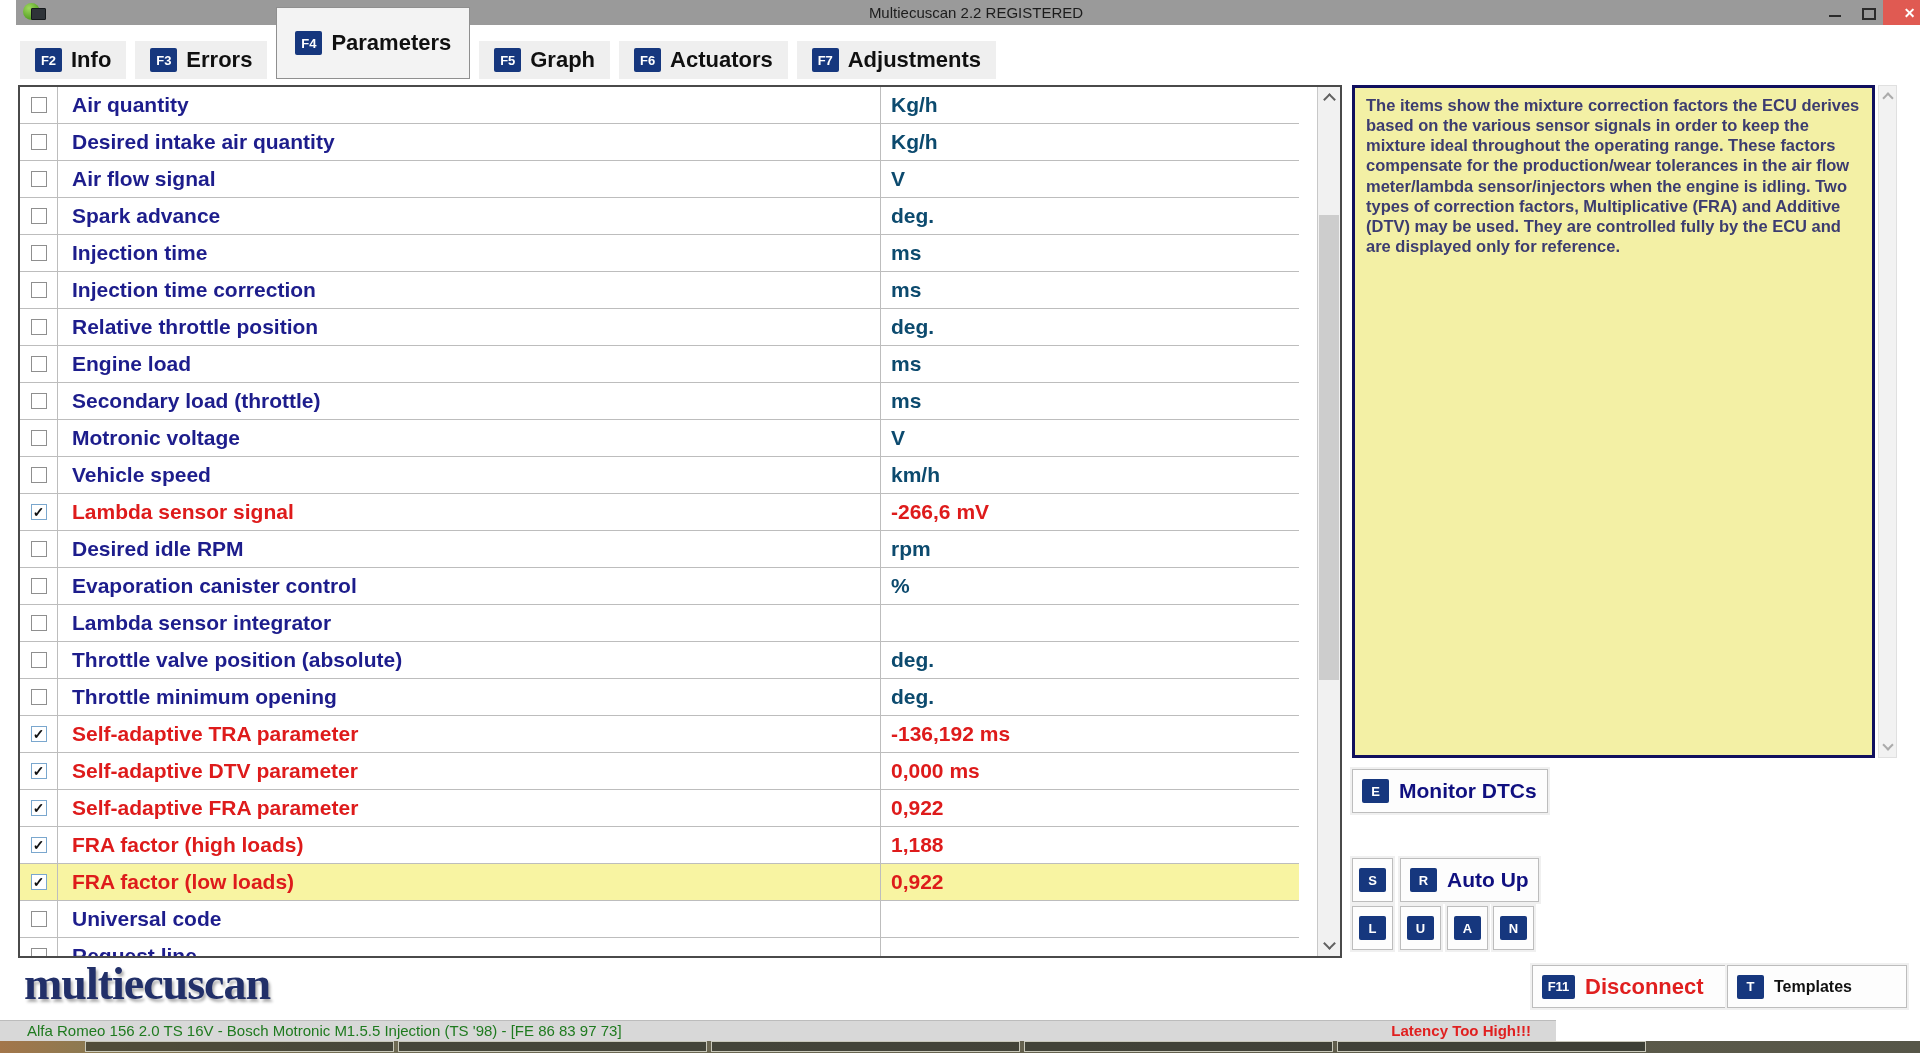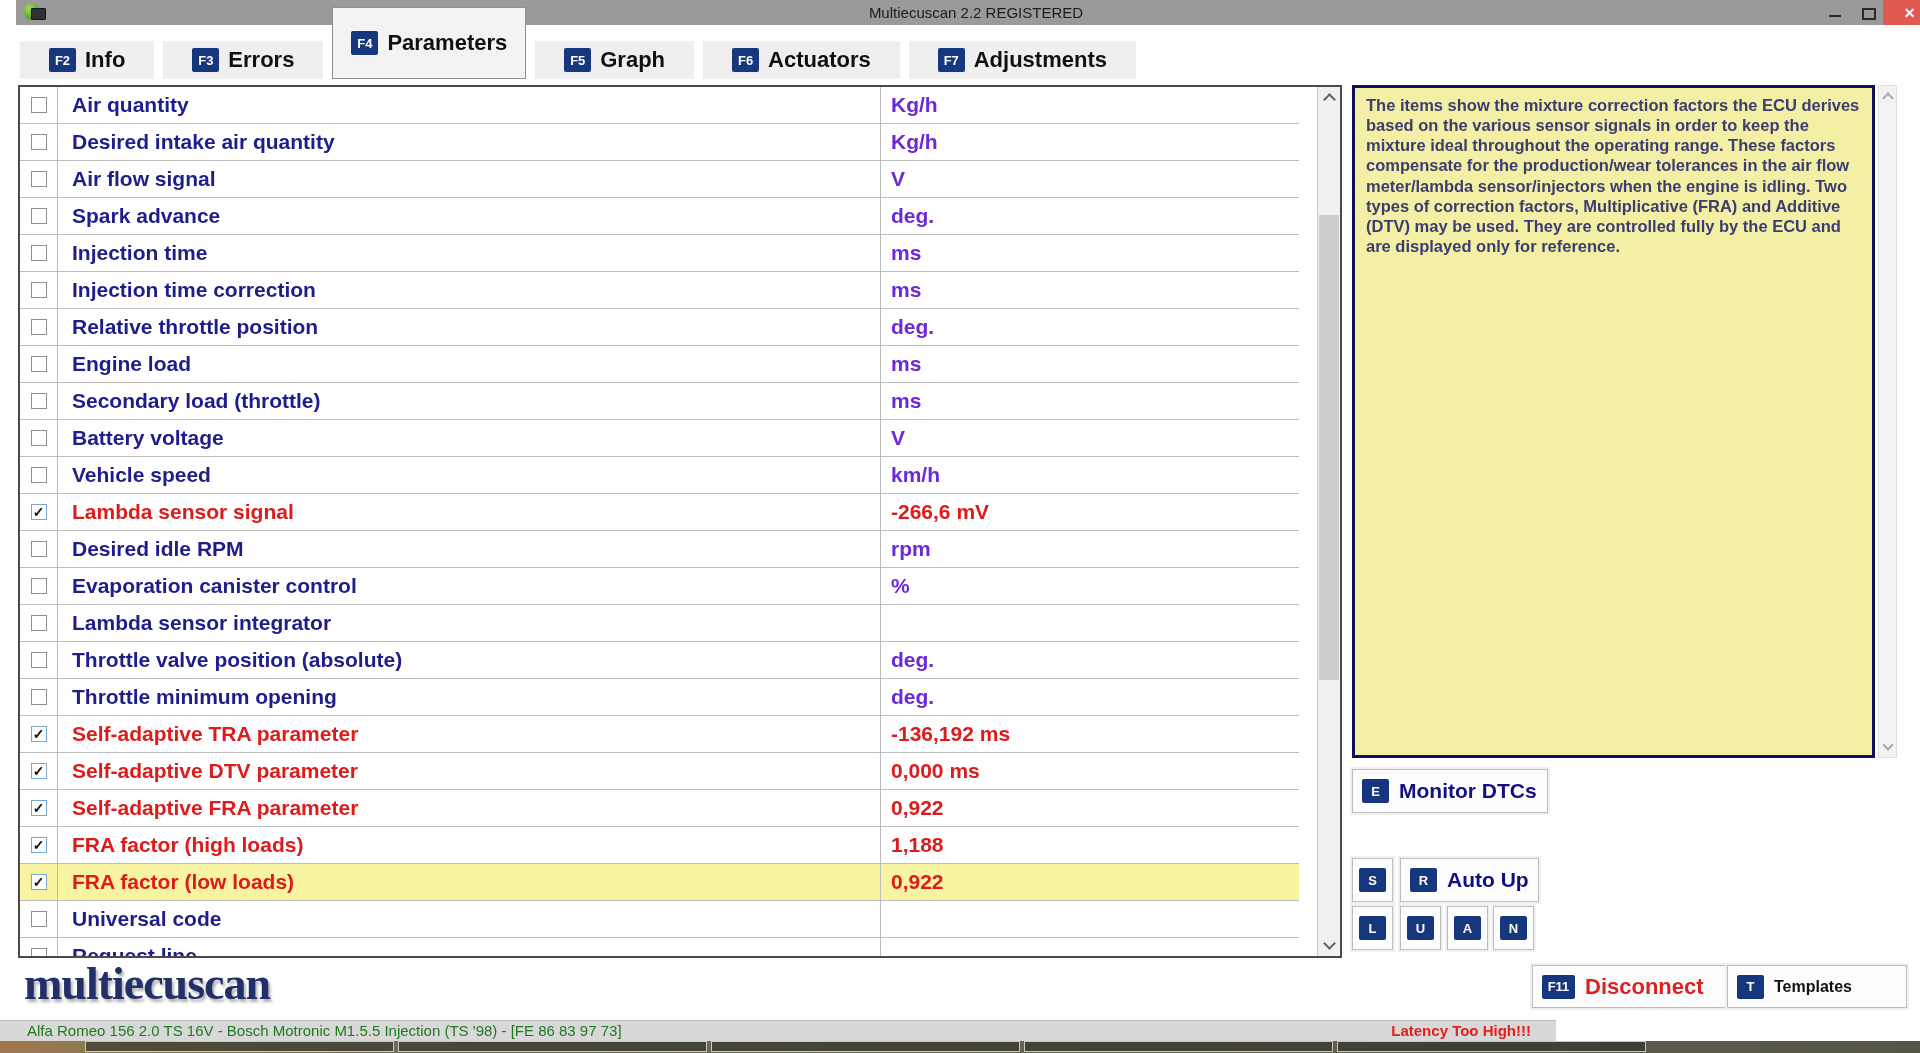--- a/index.html
+++ b/index.html
@@ -20,41 +20,41 @@
   #btn-min .bar{width:12px;height:2px;background:#2b2b2b;margin-top:6px;}
   #btn-restore{left:1838px;width:30px;}
   .restore-icon{position:relative;width:10px;height:8px;border:2px solid #2b2b2b;background:#9a9a9a;margin-top:2px;}
   .restore-icon::before{content:"";position:absolute;left:2px;top:-6px;width:10px;height:8px;
        border:2px solid #2b2b2b;z-index:-1;}
   #btn-close{left:1867px;width:53px;background:#e05a52;color:#fff;font-size:14px;font-weight:bold;}
 
   
   #tabbar{position:absolute;left:20px;top:25px;width:1880px;height:57px;
        display:flex;align-items:flex-end;gap:9px;background:#fff;}
-  .tab{display:flex;align-items:center;background:#efefef;height:38px;padding:0 29px;margin-bottom:3px;cursor:default;}
+  .tab{display:flex;align-items:center;background:#efefef;height:38px;padding:0 15px;margin-bottom:3px;cursor:default;}
   .tab.active{height:46px;background:#f3f3f3;border:1px solid #8f8f8f;padding:12px 18px;}
   .kbadge{display:inline-flex;align-items:center;justify-content:center;background:#16377e;color:#fff;
        font-weight:bold;font-size:13px;width:27px;height:24px;border-radius:2px;margin-right:9px;flex:0 0 auto;}
   .tab-label{font-size:22px;font-weight:bold;color:#101010;white-space:nowrap;}
 
   
   #param-table{position:absolute;left:18px;top:85px;width:1324px;height:873px;
        border:2px solid #4a4a4a;background:#fff;display:flex;box-sizing:border-box;gap:18px;}
   #rows-area{flex:1 1 auto;overflow:hidden;}
   .prow{display:grid;grid-template-columns:38px 823px 1fr;height:36px;border-bottom:1px solid #bdbdbd;background:#fff;}
   .prow.highlighted{background:#f8f4a2;}
   .cell-check{display:flex;align-items:center;justify-content:center;border-right:1px solid #bdbdbd;}
   .checkbox{width:16px;height:16px;background:#fff;border:1px solid #8f8f8f;box-sizing:border-box;
        display:flex;align-items:center;justify-content:center;font-size:14px;font-weight:bold;color:#111;}
   .checkbox.checked{border:1px solid #7aa7ce;}
   .checkbox.checked::after{content:"✓";}
   .cell-name{display:flex;align-items:center;padding-left:14px;border-right:1px solid #bdbdbd;
        font-size:21px;font-weight:bold;color:#1d1d8c;white-space:nowrap;overflow:hidden;}
   .cell-value{display:flex;align-items:center;padding-left:10px;
-       font-size:21px;font-weight:bold;color:#6d28d9;white-space:nowrap;}
+       font-size:21px;font-weight:bold;color:#0c4a6e;white-space:nowrap;}
   .prow.alert .cell-name,.prow.alert .cell-value{color:#de1b1b;}
 
   
   #vscroll{flex:0 0 22px;position:relative;background:#f1f1f1;border-left:1px solid #c8c8c8;}
   .sb-arrow{position:absolute;left:0;width:22px;height:22px;display:flex;align-items:center;justify-content:center;}
   .sb-arrow.up{top:0;} .sb-arrow.down{bottom:0;}
   .chev{display:inline-block;width:7px;height:7px;border-left:2px solid #606060;border-top:2px solid #606060;}
   .chev.up{transform:rotate(45deg);margin-top:3px;}
   .chev.down{transform:rotate(225deg);margin-bottom:3px;}
   #vthumb{position:absolute;left:1px;right:1px;top:128px;height:465px;background:#cdcdcd;}
@@ -211,21 +211,21 @@
           <div class="cell-check">
             <span class="checkbox"></span>
           </div>
           <div class="cell-name">Secondary load (throttle)</div>
           <div class="cell-value">ms</div>
         </div>
         <div class="prow">
           <div class="cell-check">
             <span class="checkbox"></span>
           </div>
-          <div class="cell-name">Battery voltage</div>
+          <div class="cell-name">Motronic voltage</div>
           <div class="cell-value">V</div>
         </div>
         <div class="prow">
           <div class="cell-check">
             <span class="checkbox"></span>
           </div>
           <div class="cell-name">Vehicle speed</div>
           <div class="cell-value">km/h</div>
         </div>
         <div class="prow alert">

